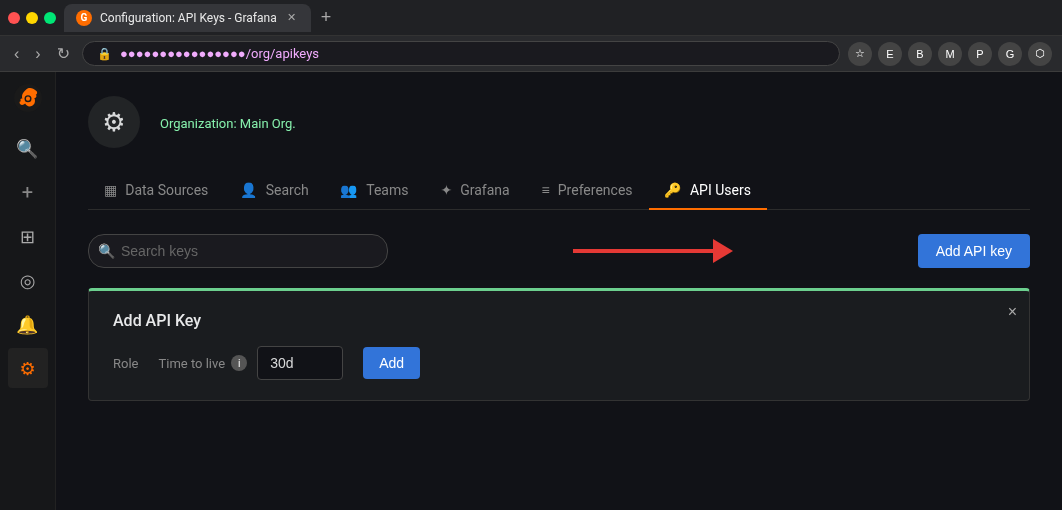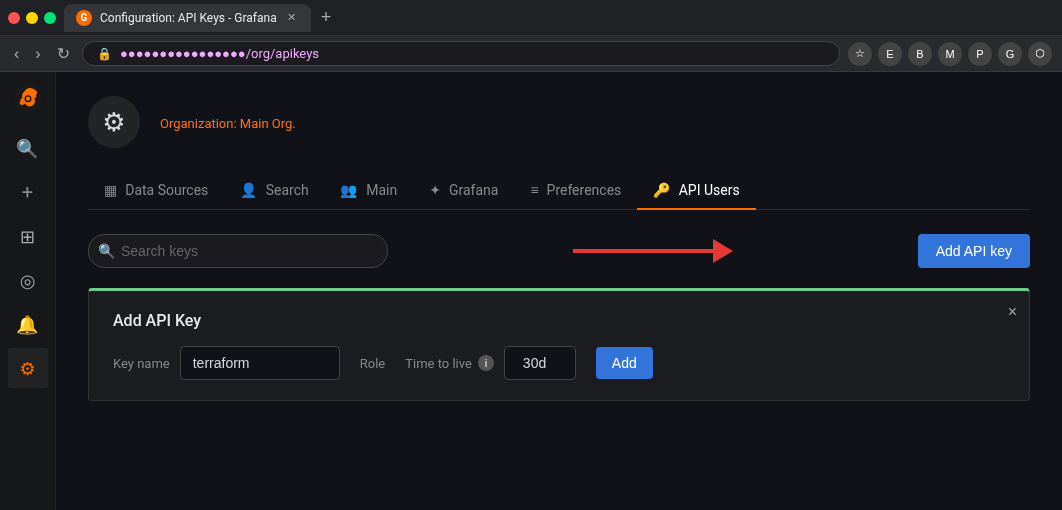--- a/index.html
+++ b/index.html
@@ -172,21 +172,21 @@
       font-size: 24px;
       color: #d8d9da;
     }
     .page-title {
       font-size: 24px;
       font-weight: 500;
       color: #e8e9ea;
     }
     .page-subtitle {
       font-size: 13px;
-      color: #f97316;
+      color: #86efac;
       margin-top: 2px;
     }
 
     
     .nav-tabs {
       display: flex;
       border-bottom: 1px solid #2c2c2c;
       margin-bottom: 24px;
     }
     .nav-tab {
@@ -342,24 +342,24 @@
       background: #555;
       color: #fff;
       font-size: 10px;
       display: flex; align-items: center; justify-content: center;
       cursor: pointer;
     }
     .ttl-input {
       background: #111217;
       border: 1px solid #444;
       border-radius: 4px;
-      padding: 8px 18px;
-      color: #d8d9da;
-      font-size: 14px;
-      width: 72px;
+      padding: 8px 12px;
+      color: #d8d9da;
+      font-size: 14px;
+      width: 86px;
     }
     .add-btn {
       background: #3274d9;
       color: #fff;
       border: none;
       border-radius: 4px;
       padding: 8px 16px;
       font-size: 14px;
       cursor: pointer;
       font-weight: 500;
@@ -450,21 +450,21 @@
       <div class="nav-tab">
         <span class="nav-tab-icon">▦</span>
         <span>Data Sources</span>
       </div>
       <div class="nav-tab">
         <span class="nav-tab-icon">👤</span>
         <span>Search</span>
       </div>
       <div class="nav-tab">
         <span class="nav-tab-icon">👥</span>
-        <span>Main</span>
+        <span>Teams</span>
       </div>
       <div class="nav-tab">
         <span class="nav-tab-icon">✦</span>
         <span>Grafana</span>
       </div>
       <div class="nav-tab">
         <span class="nav-tab-icon">≡</span>
         <span>Preferences</span>
       </div>
       <div class="nav-tab active">
@@ -486,24 +486,20 @@
         </div>
       </div>
 
       <button class="add-api-btn">Add API key</button>
     </div>
 
     <div class="dialog-panel">
       <div class="dialog-title">Add API Key</div>
       <button class="dialog-close">×</button>
       <div class="dialog-form">
-        <div class="form-group">
-          <label class="form-label">Key name</label>
-          <input class="form-input" type="text" value="terraform" style="">
-        </div>
 
         <div class="form-group">
           <label class="form-label">Role</label>
         </div>
 
         <div class="form-group">
           <div class="ttl-label-wrap">
             <label class="form-label">Time to live</label>
             <div class="info-icon">i</div>
           </div>

